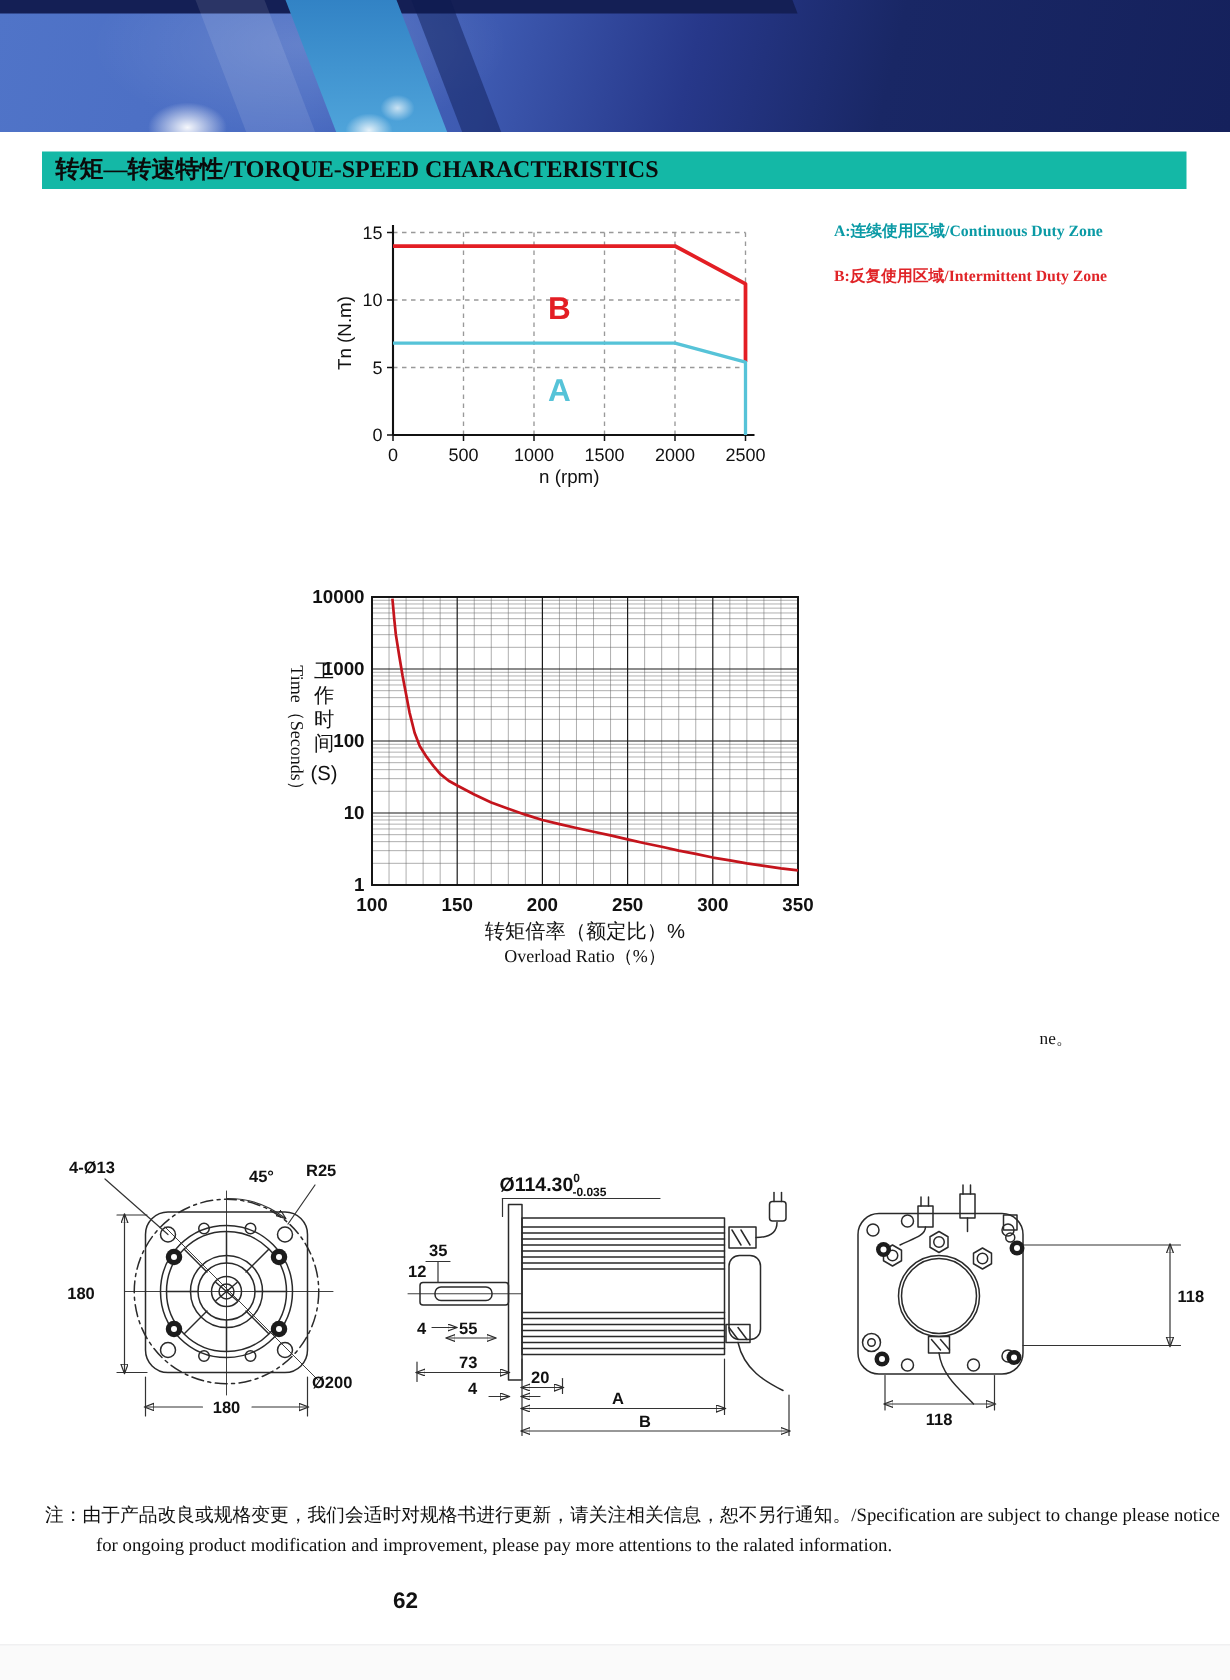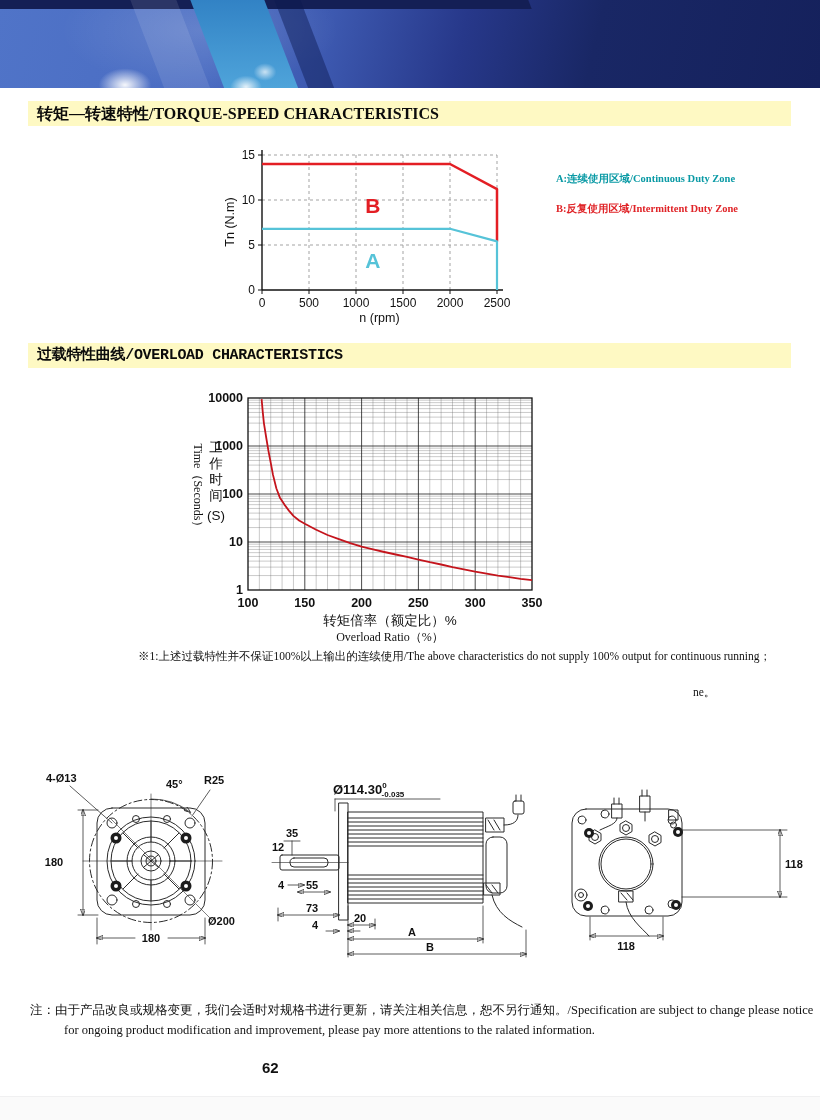--- a/index.html
+++ b/index.html
@@ -18,21 +18,21 @@
   .banner .glow{position:absolute;border-radius:50%;}
   .banner .glow.g1{left:95px;top:66px;width:60px;height:38px;
     background:radial-gradient(ellipse at center,rgba(255,255,255,.95),rgba(255,255,255,0) 62%);}
   .banner .glow.g2{left:228px;top:74px;width:36px;height:26px;
     background:radial-gradient(ellipse at center,rgba(255,255,255,.85),rgba(255,255,255,0) 62%);}
   .banner .glow.g3{left:252px;top:62px;width:26px;height:20px;
     background:radial-gradient(ellipse at center,rgba(255,255,255,.7),rgba(255,255,255,0) 62%);}
   .banner .glow.g4{left:60px;top:-30px;width:280px;height:120px;
     background:radial-gradient(ellipse at center,rgba(255,255,255,.14),rgba(255,255,255,0) 70%);}
   
-  .section-bar{position:absolute;left:28px;width:763px;height:25px;background:#fef9c3;
+  .section-bar{position:absolute;left:28px;width:763px;height:25px;background:#14b8a6;
     line-height:25px;padding-left:9px;box-sizing:border-box;
     font-family:"Liberation Serif",serif;font-weight:bold;font-size:16px;color:#0b0b0b;white-space:nowrap;}
   .bar1{top:101px;}
   .bar2{top:343px;font-family:"Liberation Mono",monospace;font-size:15px;letter-spacing:-0.3px;}
   .bar3{top:700px;}
   
   .subtitle{position:absolute;left:95px;top:369px;font-size:12px;}
   .legend{position:absolute;left:556px;top:148px;width:250px;font-size:10.5px;font-weight:bold;line-height:13px;}
   .legend .leg-b{margin-top:17px;}
   .note1{position:absolute;left:138px;top:649px;font-size:11.5px;}
@@ -126,27 +126,24 @@
       <text x="35" y="19" class="tick" text-anchor="end">15</text>
       <text x="159.5" y="182" class="axt" text-anchor="middle">n (rpm)</text>
       <text x="14" y="82" class="axt" text-anchor="middle" transform="rotate(-90 14 82)">Tn (N.m)</text>
       <polyline points="42.0,24.0 230.0,24.0 277.0,49.2 277.0,101.4" fill="none" stroke="#e31e24" stroke-width="2.5" stroke-linejoin="round"></polyline>
       <polyline points="42.0,88.8 230.0,88.8 277.0,101.4 277.0,150.0" fill="none" stroke="#56c3d8" stroke-width="2.2" stroke-linejoin="round"></polyline>
       <text x="152.92" y="72.6" class="zone" text-anchor="middle" fill="#e31e24">B</text>
       <text x="152.92" y="127.5" class="zone" text-anchor="middle" fill="#56c3d8">A</text>
     </svg>
 
   <div class="legend">
-    <div class="leg-a" style="color: rgb(10, 154, 165); margin-top: 24px;">A:连续使用区域/Continuous Duty Zone</div>
+    <div class="leg-a" style="color: rgb(10, 154, 165);">A:连续使用区域/Continuous Duty Zone</div>
     <div class="leg-b" style="color: rgb(224, 36, 40);">B:反复使用区域/Intermittent Duty Zone</div>
   </div>
 
-  <div class="section-bar bar2">
-    <span>过载特性曲线/OVERLOAD CHARACTERISTICS</span>
-  </div>
 
   <svg id="overload-chart" width="395" height="260">
       <g stroke="#666" stroke-width="0.35">
         <line x1="79.36" y1="10" x2="79.36" y2="202"></line>
         <line x1="90.72" y1="10" x2="90.72" y2="202"></line>
         <line x1="102.08" y1="10" x2="102.08" y2="202"></line>
         <line x1="113.44" y1="10" x2="113.44" y2="202"></line>
         <line x1="136.16" y1="10" x2="136.16" y2="202"></line>
         <line x1="147.52" y1="10" x2="147.52" y2="202"></line>
         <line x1="158.88" y1="10" x2="158.88" y2="202"></line>
@@ -223,21 +220,20 @@
       <text x="14" y="100" class="ent" text-anchor="middle" transform="rotate(90 14 100)">Time（Seconds）</text>
       <g>
         <text x="36" y="64" class="cnt" text-anchor="middle">工</text>
         <text x="36" y="80" class="cnt" text-anchor="middle">作</text>
         <text x="36" y="96" class="cnt" text-anchor="middle">时</text>
         <text x="36" y="112" class="cnt" text-anchor="middle">间</text>
         <text x="36" y="132" class="cnt" text-anchor="middle">(S)</text>
       </g>
     </svg>
 
-  <div class="note1">※1:上述过载特性并不保证100%以上输出的连续使用/The above characteristics do not supply 100% output for continuous running；</div>
   <div class="note2cont">ne。</div>
 
 
   <svg id="front-view" class="draw" width="235" height="205">
     <defs>
       <marker id="aF" markerWidth="9" markerHeight="8" refX="7" refY="3" orient="auto-start-reverse">
         <path d="M0,0 L8,3 L0,6 Z" fill="#333" stroke="none"></path>
       </marker>
     </defs>
     <g>

